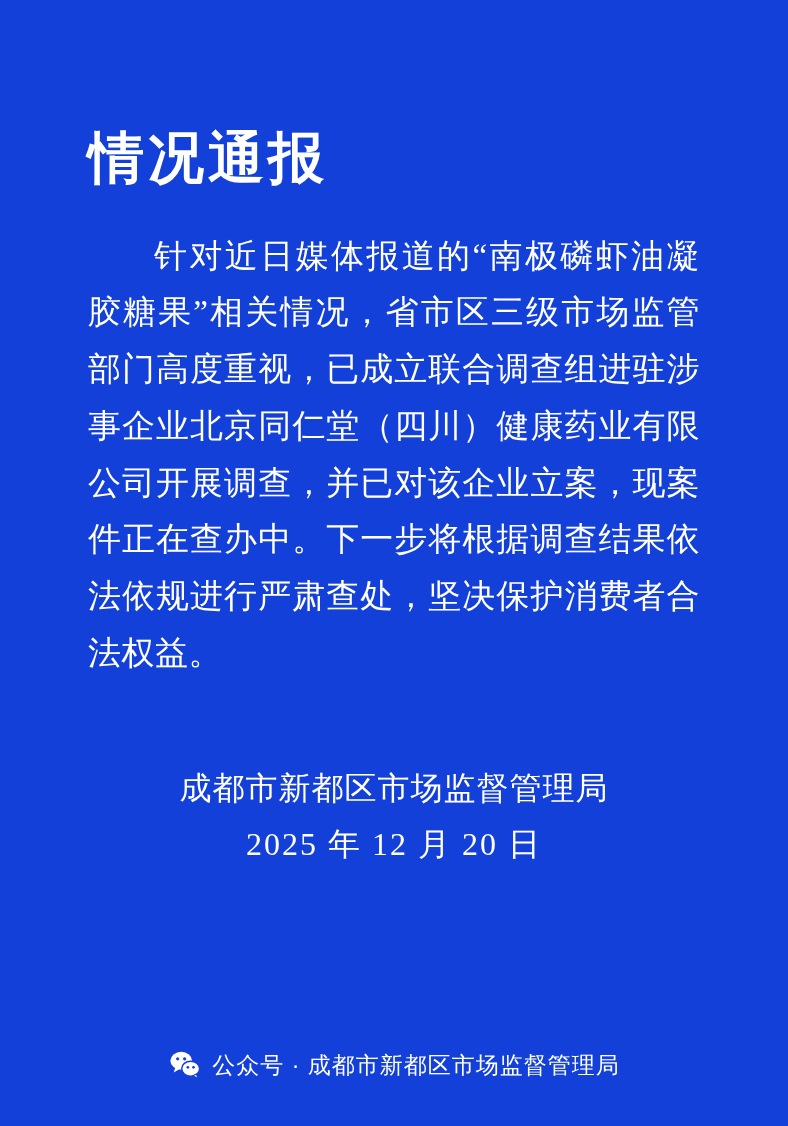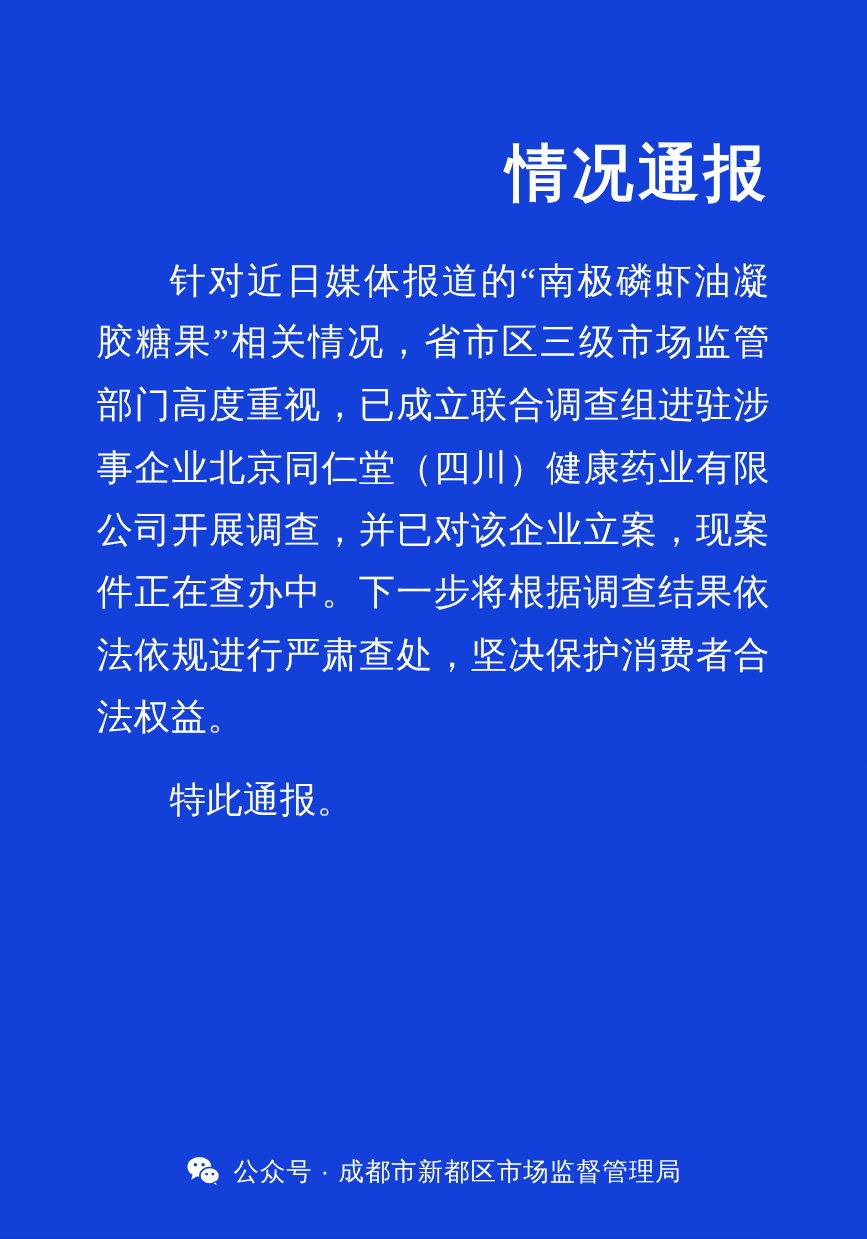--- a/index.html
+++ b/index.html
@@ -20,21 +20,21 @@
     inset: 0;
     display: flex;
     flex-direction: column;
   }
   .notice-body {
     flex: 1 1 auto;
     padding: 0 88px;
     box-sizing: border-box;
   }
   .notice-title {
-    text-align: right;
+    text-align: left;
     font-size: 56px;
     font-weight: bold;
     letter-spacing: 4px;
     margin-top: 128px;
     margin-bottom: 38px;
     line-height: 1.1;
     font-family: "Liberation Serif", "DejaVu Serif", serif;
   }
   .para {
     font-size: 33px;
@@ -90,22 +90,25 @@
 </head>
 <body>
 
 <div class="page">
 
   <div class="notice-body">
     <h1 class="notice-title">情况通报</h1>
 
     <p class="para">针对近日媒体报道的“南极磷虾油凝胶糖果”相关情况，省市区三级市场监管部门高度重视，已成立联合调查组进驻涉事企业北京同仁堂（四川）健康药业有限公司开展调查，并已对该企业立案，现案件正在查办中。下一步将根据调查结果依法依规进行严肃查处，坚决保护消费者合法权益。</p>
 
-    <p class="para closing">特此通报。</p>
 
+    <div class="signature">
+      <span class="org">成都市新都区市场监督管理局</span>
+      <span class="date">2025 年 12 月 20 日</span>
+    </div>
   </div>
 
   <div class="footer">
     <span class="wechat-icon">
       <svg viewBox="0 0 36 36" width="34" height="34" xmlns="http://www.w3.org/2000/svg">
         <ellipse cx="14" cy="13.5" rx="11.5" ry="9.5" fill="#ffffff"></ellipse>
         <polygon points="8,20 6,26 12,22.5" fill="#ffffff"></polygon>
         <circle cx="10.2" cy="11.5" r="1.7" fill="#1340d8"></circle>
         <circle cx="17.6" cy="11.5" r="1.7" fill="#1340d8"></circle>
         <ellipse cx="24" cy="22" rx="9.5" ry="8" fill="#ffffff" stroke="#1340d8" stroke-width="1.6"></ellipse>

